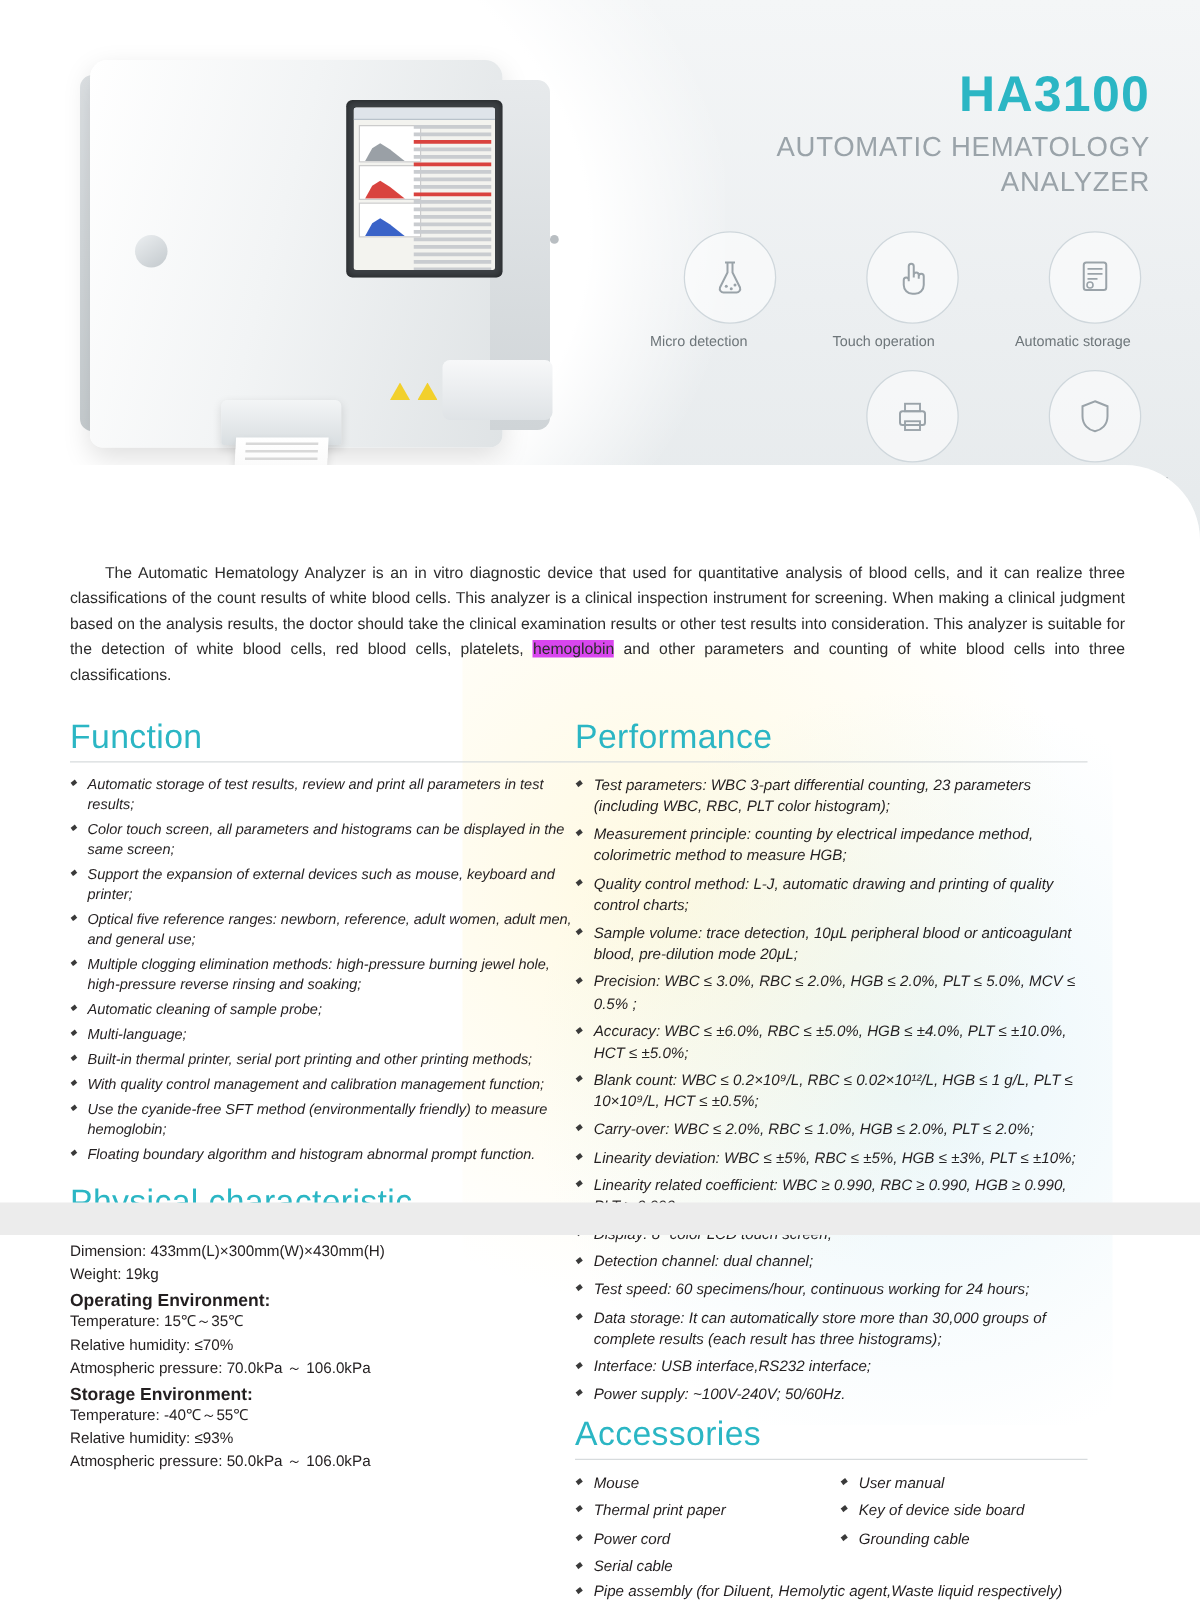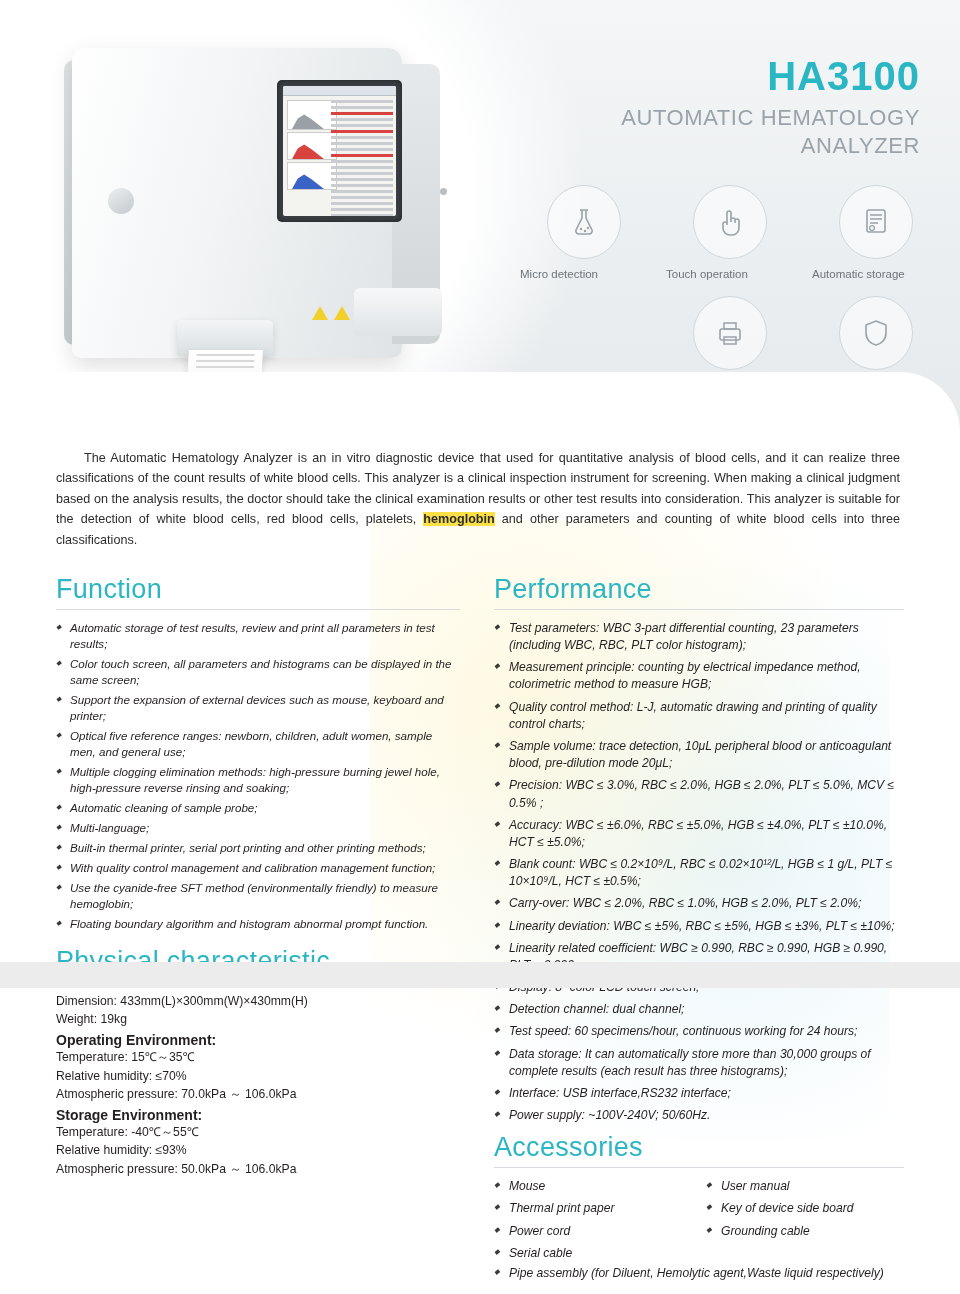--- a/index.html
+++ b/index.html
@@ -107,24 +107,24 @@
   }
   .feat span{display:block;font-size:11.5px;color:#6d7579;line-height:1.3;}
 
   
   .intro{
     position:relative;
     padding:16px 60px 10px 56px;
     font-size:12.6px;line-height:1.62;color:#2c2c2c;text-align:justify;
   }
   .intro p{margin:0;text-indent:28px;}
-  .hl{background:#fde047;font-weight:bold;}
+  .hl{background:#d946ef;}
 
   
-  .cols{position:relative;display:flex;padding:6px 40px 0 56px;gap:34px;}
+  .cols{position:relative;display:flex;padding:6px 40px 0 56px;}
   .colL{width:404px;}
   .colR{width:410px;}
   h2.sec{
     font-size:27px;color:#2bb6c4;font-weight:normal;margin:8px 0 4px 0;letter-spacing:.3px;
   }
   .rule{height:1px;background:#d7dbdd;margin-bottom:10px;}
   ul.bul{list-style:none;margin:0;padding:0;}
   ul.bul li{
     position:relative;padding-left:14px;margin-bottom:4px;
     font-size:11.6px;line-height:1.38;color:#231f20;text-align:left;font-style:italic;
@@ -298,21 +298,21 @@
 
   <div class="cols">
 
     <div class="colL">
       <h2 class="sec">Function</h2>
       <div class="rule"></div>
       <ul class="bul">
         <li>Automatic storage of test results, review and print all parameters in test results;</li>
         <li>Color touch screen, all parameters and histograms can be displayed in the same screen;</li>
         <li>Support the expansion of external devices such as mouse, keyboard and printer;</li>
-        <li>Optical five reference ranges: newborn, children, adult women, sample men, and general use;</li>
+        <li>Optical five reference ranges: newborn, reference, adult women, adult men, and general use;</li>
         <li>Multiple clogging elimination methods: high-pressure burning jewel hole, high-pressure reverse rinsing and soaking;</li>
         <li>Automatic cleaning of sample probe;</li>
         <li>Multi-language;</li>
         <li>Built-in thermal printer, serial port printing and other printing methods;</li>
         <li>With quality control management and calibration management function;</li>
         <li>Use the cyanide-free SFT method (environmentally friendly) to measure hemoglobin;</li>
         <li>Floating boundary algorithm and histogram abnormal prompt function.</li>
       </ul>
 
       <div class="phys">

